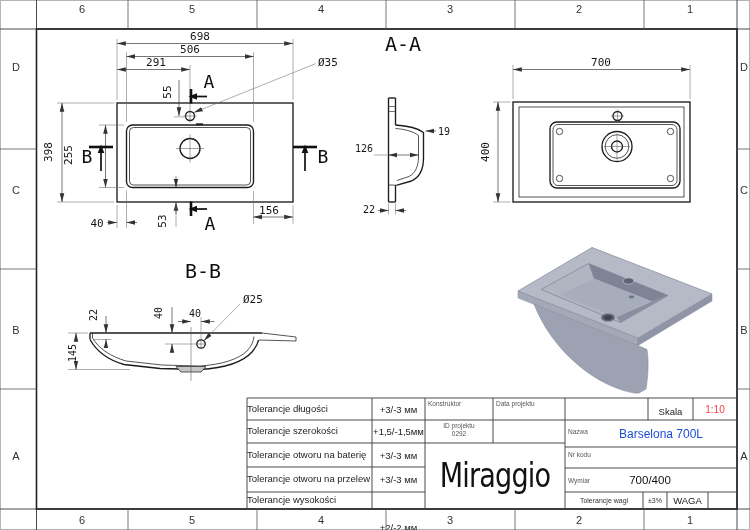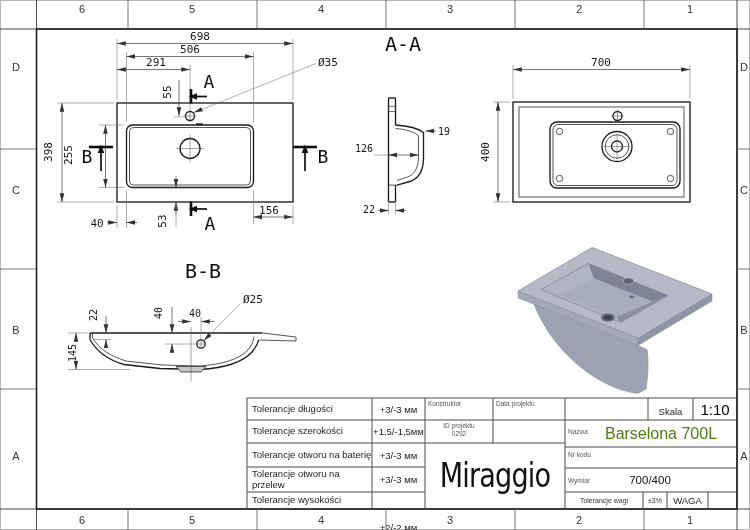--- a/index.html
+++ b/index.html
@@ -3,29 +3,29 @@
 <meta charset="utf-8">
 <style>
   html,body{margin:0;padding:0;width:750px;height:530px;background:#fff;
     font-family:"Liberation Sans",sans-serif;color:#222;overflow:hidden}
   .sheet{position:absolute;left:0;top:0;width:750px;height:530px;background:#ffffff}
   svg{position:absolute;left:0;top:0}
   .t{position:absolute;display:flex;align-items:center;justify-content:center;
      text-align:center;white-space:pre-line}
   .zone{font-size:11px;color:#333}
   .mono{font-family:Liberation Sans, sans-serif}
-  .tl{justify-content:flex-start;text-align:left;padding-left:5px;font-size:9.5px;
+  .tl{justify-content:flex-start;text-align:right;font-size:9.5px;
       line-height:10.5px;color:#1c1c1c;box-sizing:border-box}
   .tv{font-size:9.5px;color:#1c1c1c}
   .cap{font-size:6.5px;color:#555;justify-content:flex-start;align-items:flex-start;
        padding:2px 0 0 3px;box-sizing:border-box}
   .logo{font-family:"DejaVu Sans",sans-serif;font-size:33px;color:#121212;
         transform:scaleX(.82);letter-spacing:-1px}
-  .nameval{font-size:16px;letter-spacing:0px;color:#4d7c0f}
-  .scaleval{font-size:15px;color:#000000}
+  .nameval{font-size:12px;letter-spacing:0px;color:#1d4ed8}
+  .scaleval{font-size:10px;color:#ef4444}
   .wymval{font-size:11.5px;color:#101010}
   .small7{font-size:7px;color:#333}
   .waga{font-size:9.5px;color:#222}
   .skala{font-size:9.5px;color:#222}
   .idv{font-size:6.5px;color:#555}
   
   .ol{stroke:#1c1c1c;fill:none;stroke-width:1.35}
   .ol2{stroke:#2a2a2a;fill:none;stroke-width:.8}
   .dl{stroke:#3c3c3c;fill:none;stroke-width:.7}
   .xl{stroke:#6b6b6b;fill:none;stroke-width:.55}

